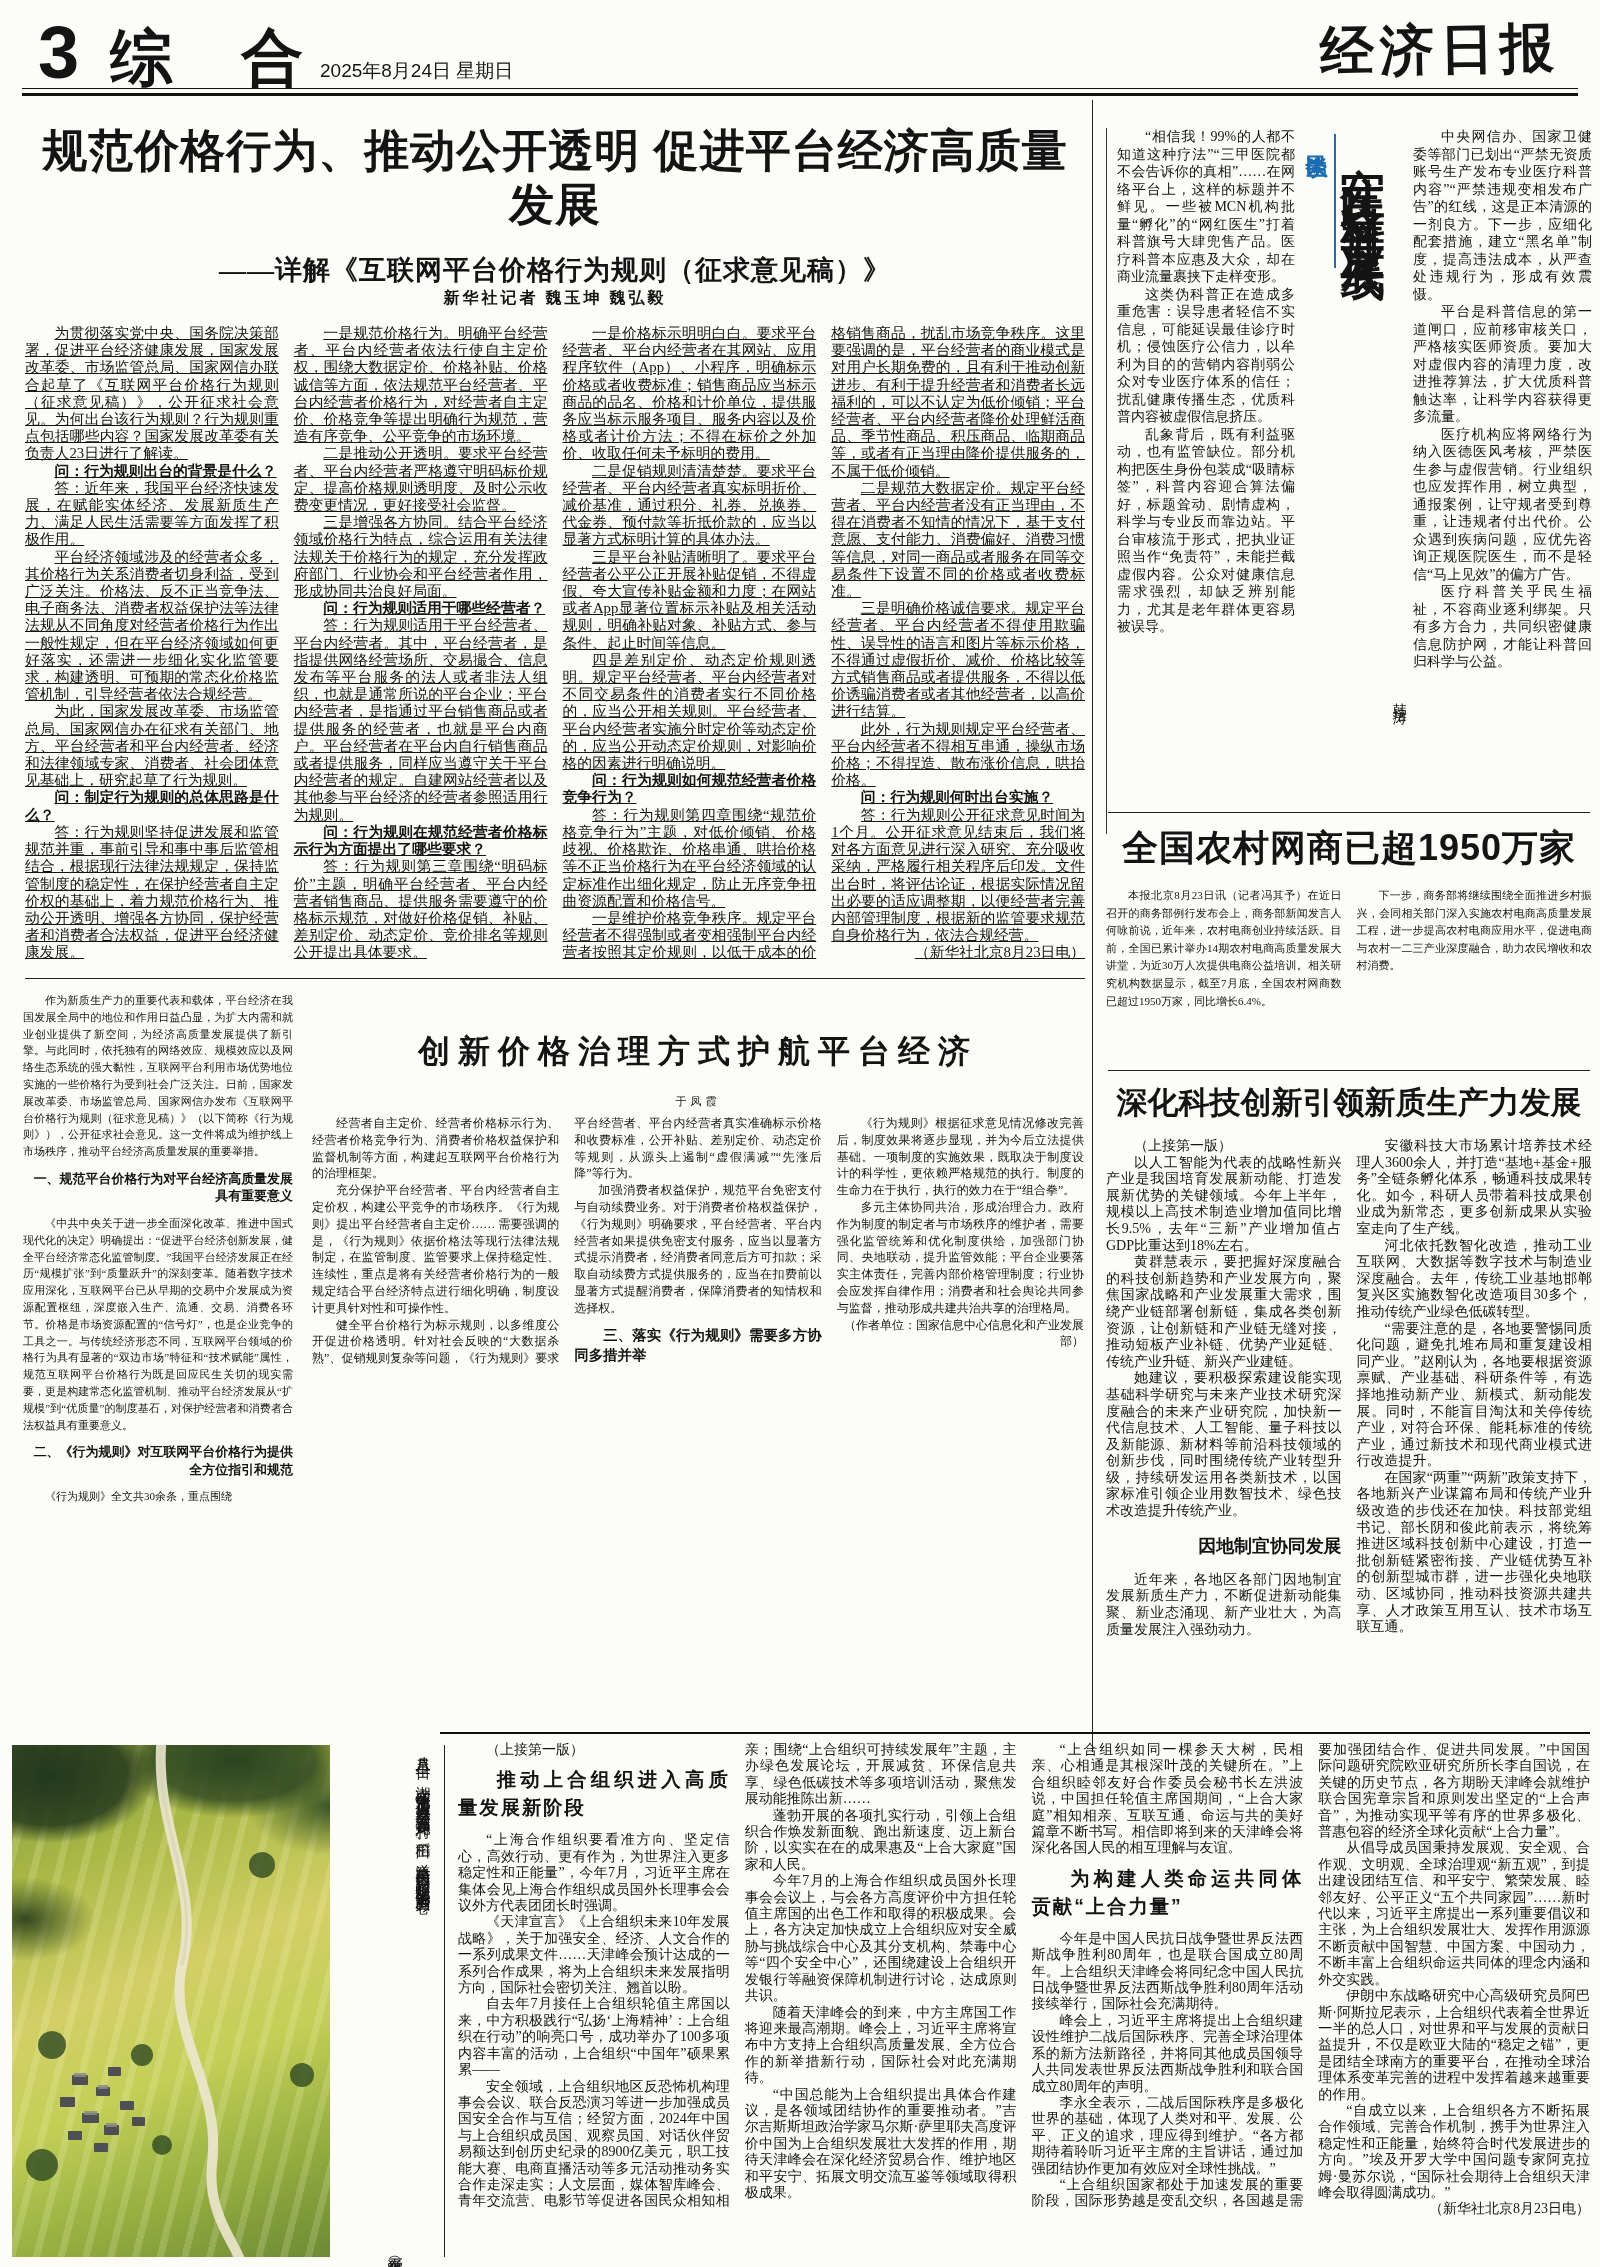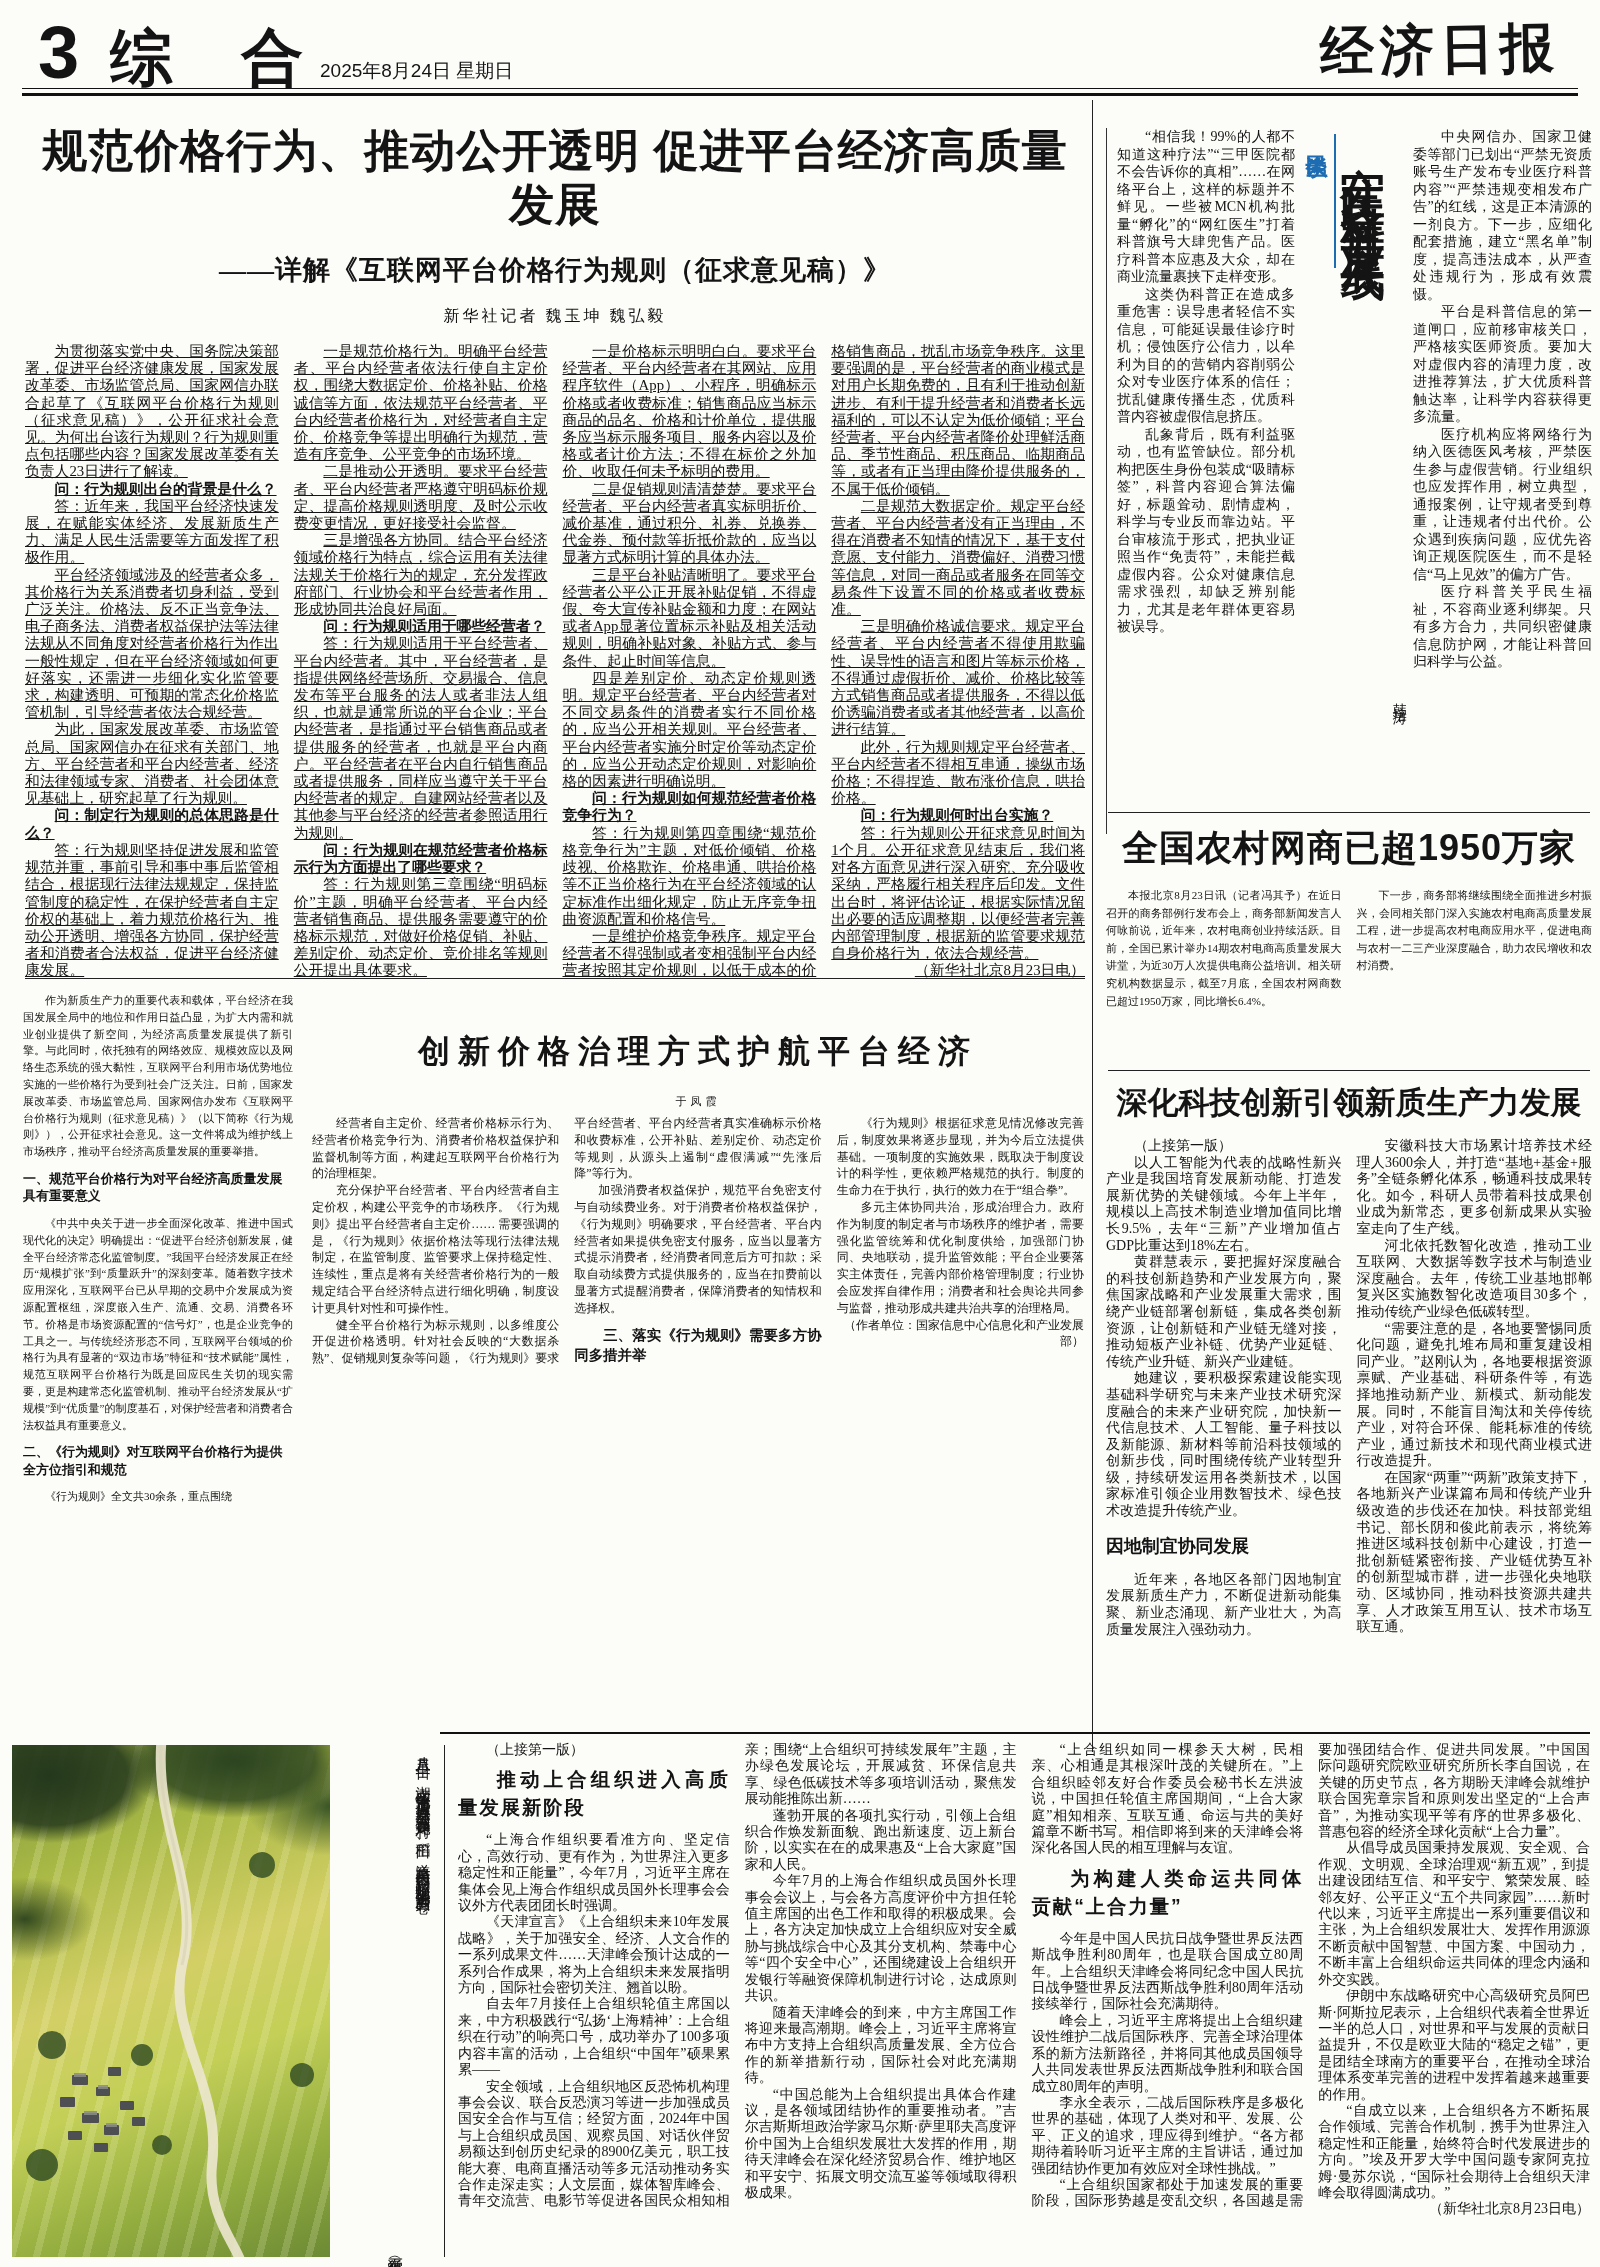--- a/index.html
+++ b/index.html
@@ -10,28 +10,28 @@
   .section{position:absolute;left:110px;top:16px;font-size:62px;font-weight:900;letter-spacing:26px;font-family:"Liberation Sans",sans-serif;}
   .date{position:absolute;left:320px;top:58px;font-size:19px;font-family:"Liberation Sans",sans-serif;}
   .masthead{position:absolute;right:40px;top:14px;font-size:54px;font-weight:900;letter-spacing:6px;transform:rotate(-1deg);font-family:"DejaVu Serif",serif;}
   .rule-top{position:absolute;left:22px;top:88px;width:1556px;height:4px;border-top:1px solid #111;border-bottom:3px solid #111;}
   .hline{position:absolute;border-top:1px solid #222;}
   .vline{position:absolute;border-left:1px solid #222;}
   
   .body-cols{column-gap:15px;text-align:justify;overflow:hidden;}
   .para{margin:0;text-indent:2em;}
   .q{font-weight:bold;}
-  .sub{text-align:left;font-weight:900;text-indent:0;font-family:"Liberation Sans",sans-serif;font-size:1.22em;margin:10px 0;line-height:1.35;}
+  .sub{text-align:right;font-weight:900;text-indent:0;font-family:"Liberation Sans",sans-serif;font-size:1.22em;margin:10px 0;line-height:1.35;}
   .subl{font-weight:900;text-indent:2em;font-family:"Liberation Sans",sans-serif;font-size:1.38em;margin:8px 0 10px;line-height:1.45;letter-spacing:2px;}
   .end{text-align:right;text-indent:0;}
   
   .main-art{position:absolute;left:25px;top:96px;width:1060px;}
   .main-headline{margin-top:28px;text-align:center;font-size:45px;font-weight:900;letter-spacing:1px;font-family:"Liberation Sans",sans-serif;line-height:1.2;}
   .main-sub{margin-top:20px;text-align:center;font-size:27px;font-weight:bold;letter-spacing:1px;}
-  .main-byline{margin-top:18px;text-align:center;font-size:16px;letter-spacing:3px;}
+  .main-byline{text-align:center;font-size:16px;letter-spacing:3px;font-weight:bold;}
   .main-body{margin-top:16px;height:652px;column-count:4;font-size:14.8px;line-height:17.2px;text-decoration:underline;}
   
   .kai-col{position:absolute;left:15px;top:992px;width:270px;height:700px;overflow:hidden;text-align:justify;font-size:11px;line-height:16.8px;margin-left:8px;}
   .kai-col .sub{font-size:1.18em;}
   .comm{position:absolute;left:312px;top:992px;width:772px;}
   .comm-headline{margin-top:38px;text-align:center;font-size:32px;font-weight:900;letter-spacing:8px;font-family:"DejaVu Serif",serif;}
   .comm-byline{margin-top:20px;text-align:center;font-size:11px;letter-spacing:4px;}
   .comm-body{margin-top:6px;height:470px;column-count:3;font-size:12px;line-height:16.8px;}
   .comm-body .subl{font-size:1.2em;letter-spacing:0;}
   

